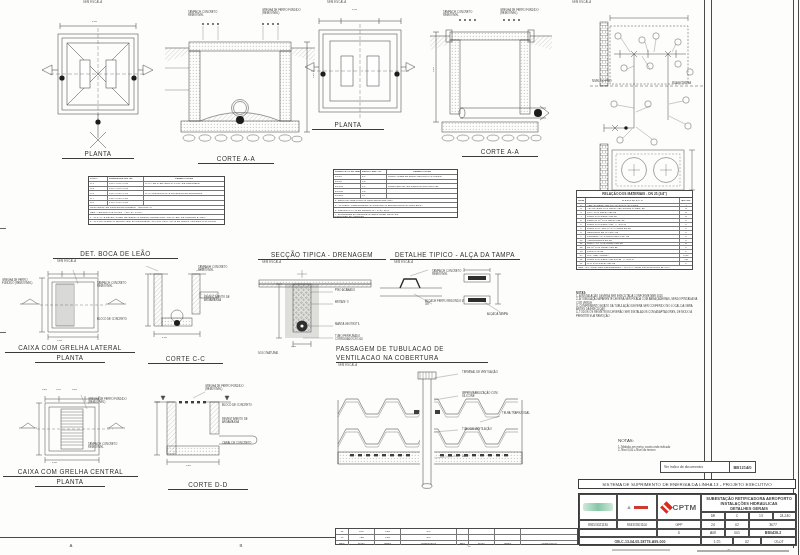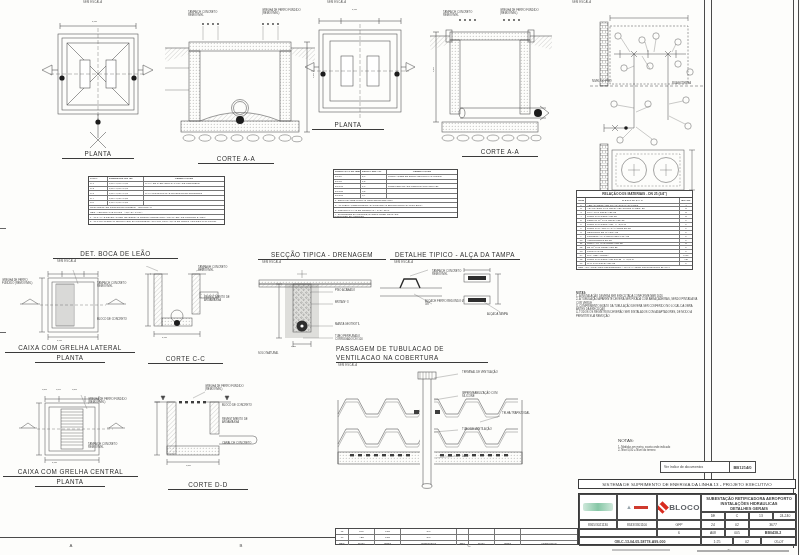--- a/index.html
+++ b/index.html
@@ -764,21 +764,21 @@
         <div style="width:30px;height:8px;border-radius:2px;background:linear-gradient(90deg,#cfe8db,#86c7a6,#cfe8db)"></div>
       </div>
   <div class="tbc" style="left:38px;top:0;width:40px;height:26px;gap:2px">
     <span style="font-size:6px;color:#9aa6ad;line-height:1">▲</span>
     <span style="width:14px;height:3px;background:#cf3a2e"></span>
   </div>
   <div class="tbc" style="left:78px;top:0;width:44px;height:26px;gap:2px">
     <span style="width:9px;height:9px;background:#d92b1f;transform:rotate(45deg);display:inline-block;position:relative">
           <span style="position:absolute;left:0;top:3.5px;width:9px;height:2px;background:#fff"></span>
         </span>
-    <span style="font-size:8px;font-weight:bold;color:#5d6166;letter-spacing:.3px">BLOCO</span>
+    <span style="font-size:8px;font-weight:bold;color:#5d6166;letter-spacing:.3px">CPTM</span>
   </div>
   <div class="tbc" style="left:122px;top:0;width:96px;height:18px;flex-direction:column;justify-content:center">
     <div style="font-size:4px;font-weight:bold;line-height:1.25">SUBESTAÇÃO RETIFICADORA AEROPORTO</div>
     <div style="font-size:4px;font-weight:bold;line-height:1.25">INSTALAÇÕES HIDRAULICAS</div>
     <div style="font-size:4px;font-weight:bold;line-height:1.25">DETALHES GERAIS</div>
   </div>
   <div class="tbc" style="left:122px;top:18px;width:24px;height:8px;font-size:3.4px">DE</div>
   <div class="tbc" style="left:146px;top:18px;width:24px;height:8px;font-size:3.4px">C</div>
   <div class="tbc" style="left:170px;top:18px;width:24px;height:8px;font-size:3.4px">13</div>
   <div class="tbc" style="left:194px;top:18px;width:24px;height:8px;font-size:3.4px">24-240</div>

